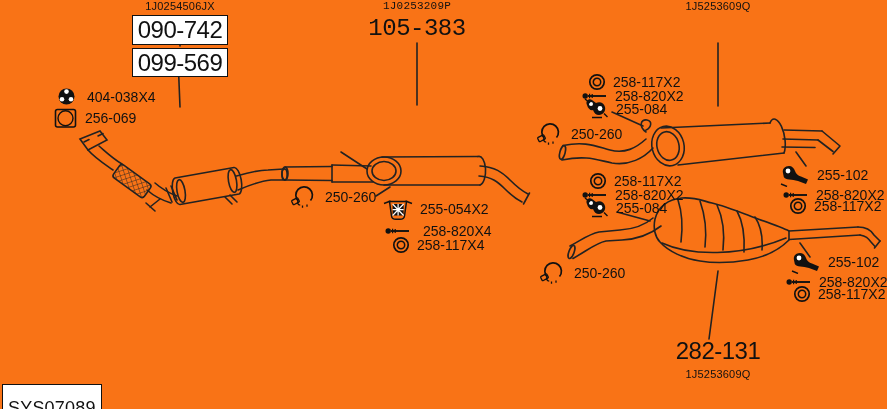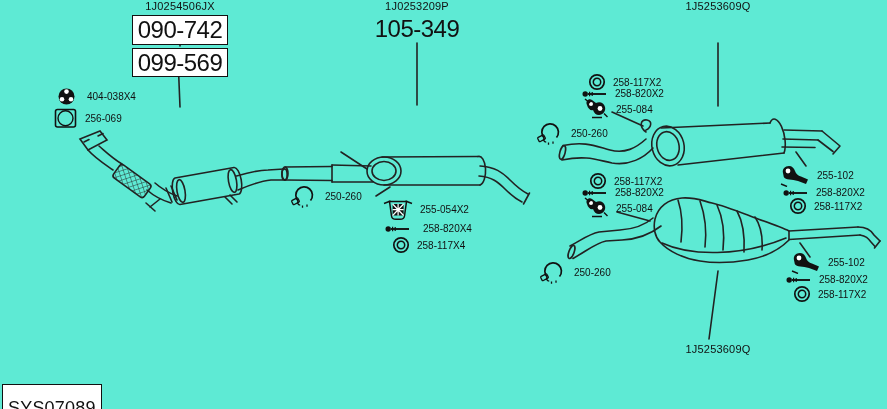--- a/index.html
+++ b/index.html
@@ -1,24 +1,24 @@
 <!DOCTYPE html>
 <html><head>
 <meta charset="utf-8">
 <style>
   html,body{margin:0;padding:0;background:#fff;}
-  #stage{position:relative;width:887px;height:409px;background:#5eead4;overflow:hidden;
+  #stage{position:relative;width:887px;height:409px;background:#f97316;overflow:hidden;
          font-family:"Liberation Sans", sans-serif;color:#111;}
   #art{position:absolute;left:0;top:0;z-index:1;}
   .col{position:absolute;display:flex;flex-direction:column;align-items:center;z-index:2;}
   .ref{font-size:11px;letter-spacing:.2px;white-space:nowrap;}
   .code{font-size:24px;letter-spacing:-.5px;line-height:1.05;white-space:nowrap;}
   .codebox{border:1.7px solid #111;padding:0 5px;margin-top:3px;font-size:24px;
            letter-spacing:-.5px;line-height:1.15;white-space:nowrap;background:#fff;}
-  .row{position:absolute;display:flex;align-items:center;gap:7px;font-size:10px;
+  .row{position:absolute;display:flex;align-items:center;gap:7px;font-size:14px;
        white-space:nowrap;z-index:2;}
   .sysbox{position:absolute;left:2px;top:384px;border:1.7px solid #111;padding:12px 5px;
           font-size:18px;letter-spacing:.2px;line-height:1.25;background:#fff;z-index:2;}
   svg{display:block;}
 </style>
 </head>
 <body>
 
 <div id="stage">
 
@@ -153,30 +153,31 @@
       </g>
     </g>
   </svg>
 
   <div class="col" style="left:118px;top:0;width:124px;">
     <div class="ref">1J0254506JX</div>
     <div class="codebox">090-742</div>
     <div class="codebox">099-569</div>
   </div>
 
-  <div class="col" style="left:355px;top:0;width:124px;">
+  <div class="col" style="left:355px;top:0;width:124px;font-family:Liberation Mono, monospace;">
     <div class="ref">1J0253209P</div>
-    <div class="code" style="margin-top:4px;">105-349</div>
+    <div class="code" style="margin-top:4px;">105-383</div>
   </div>
 
   <div class="col" style="left:656px;top:0;width:124px;">
     <div class="ref">1J5253609Q</div>
   </div>
 
   <div class="col" style="left:656px;top:338px;width:124px;">
+    <div class="code">282-131</div>
     <div class="ref" style="margin-top:5px;">1J5253609Q</div>
   </div>
 
   <div class="row" style="left:54px;top:86px;">
     <svg width="26" height="21">
         <use href="#sym-flangenut"></use>
       </svg>
     <span>404-038X4</span>
   </div>
   <div class="row" style="left:53px;top:107px;">

